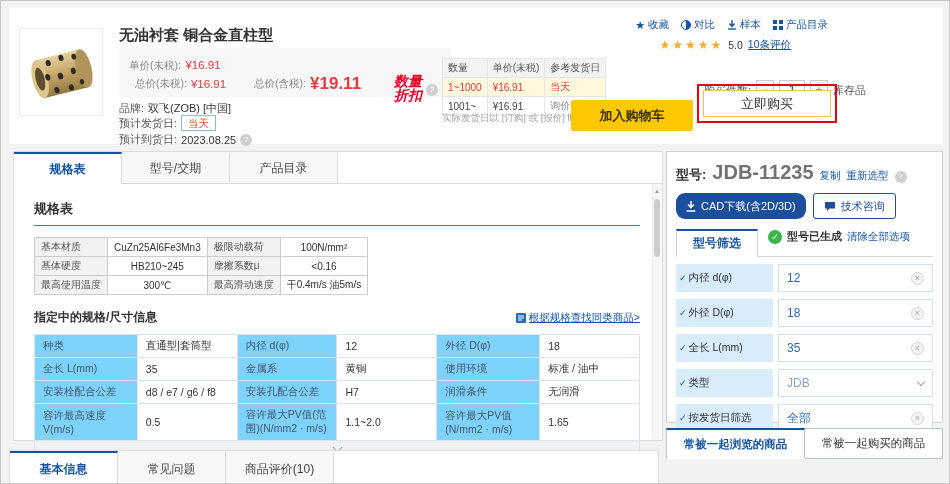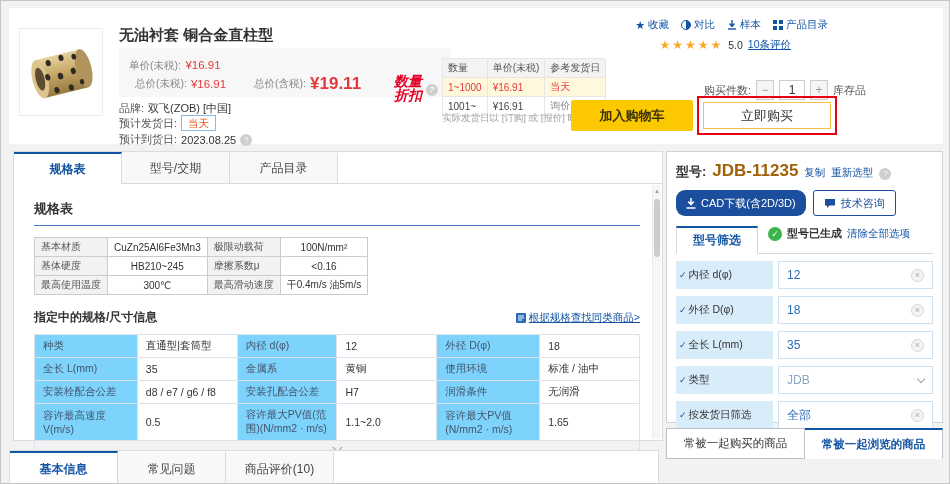--- a/index.html
+++ b/index.html
@@ -39,21 +39,21 @@
   .rating-row { position:absolute; right:152px; top:30px; display:flex; align-items:center; gap:5px; font-size:10.5px; }
   .stars { color:#f9a825; font-size:12px; letter-spacing:2px; }
   .score { color:#333; }
   .rev-link { color:#1355a4; text-decoration:underline; cursor:pointer; }
 
   .qty-row { position:absolute; left:695px; top:72px; display:flex; align-items:center; gap:5px; font-size:11px; color:#555; }
   .step-btn { width:18px; height:20px; background:#f5f5f5; border:1px solid #ccc; color:#999; display:flex; align-items:center; justify-content:center; font-size:12px; cursor:pointer; }
   .step-val { width:26px; height:20px; background:#fff; border:1px solid #ccc; color:#333; display:flex; align-items:center; justify-content:center; font-size:12px; }
 
   .btn-cart { position:absolute; left:562px; top:92px; width:122px; height:31px; background:#fcc800; color:#3b3205; font-size:13px; font-weight:bold; border:none; border-radius:2px; display:flex; align-items:center; justify-content:center; cursor:pointer; }
-  .buy-annot { position:absolute; left:688px; top:88px; width:140px; height:39px; border:2px solid #e60012; }
+  .buy-annot { position:absolute; left:688px; top:76px; width:140px; height:39px; border:2px solid #e60012; }
   .btn-buy { position:absolute; left:4px; top:4px; width:128px; height:27px; background:#fff; border:1px solid #f2c24c; color:#333; font-size:13px; display:flex; align-items:center; justify-content:center; cursor:pointer; }
 
   
   .panel-left { position:absolute; left:12px; top:150px; width:650px; height:290px; background:#fff; border:1px solid #dcdcdc; }
   .tabstrip { display:flex; border-bottom:1px solid #dadada; background:#fff; height:32px; }
   .tab { width:108px; display:flex; align-items:center; justify-content:center; font-size:12px; color:#444; background:#f8f8f8; border-right:1px solid #dadada; border-top:2px solid transparent; cursor:pointer; }
   .tab:first-child { border-left:none; }
   .tab.active { background:#fff; border-top:2px solid #1355a4; color:#1355a4; font-weight:bold; margin-bottom:-1px; }
   .pl-content { position:relative; padding:16px 22px 0 20px; }
   .spec-h { font-size:13px; font-weight:bold; color:#333; padding-bottom:7px; border-bottom:1px solid #4a7cc4; }
@@ -75,21 +75,21 @@
   .sb-arrow { height:12px; display:flex; align-items:center; justify-content:center; font-size:6px; color:#999; cursor:pointer; }
   .sb-thumb { position:absolute; left:1px; right:1px; top:14px; height:58px; background:#cdcdcd; border-radius:3px; cursor:pointer; }
 
   .tabs-bottom-left { position:absolute; left:8px; top:449px; width:650px; height:35px; background:#fff; border:1px solid #dcdcdc; border-bottom:none; display:flex; }
   .tabs-bottom-left .tab { height:100%; }
 
   
   .panel-right { position:absolute; left:665px; top:150px; width:277px; height:272px; background:#fff; border:1px solid #d2d2d2; padding:9px 9px 0 9px; }
   .model-head { display:flex; align-items:baseline; gap:6px; }
   .model-lbl { font-size:13px; font-weight:bold; color:#333; }
-  .model-val { font-size:17px; font-weight:bold; color:#a16207; }
+  .model-val { font-size:20px; font-weight:bold; color:#737373; }
   .mini-link { font-size:10.5px; color:#1355a4; cursor:pointer; }
   .btn-row { display:flex; gap:7px; margin-top:9px; }
   .btn-cad { height:26px; padding:0 10px; background:#1b4f9e; color:#fff; font-size:11px; border:none; border-radius:9px; display:flex; align-items:center; gap:5px; cursor:pointer; }
   .btn-tech { height:26px; padding:0 10px; background:#fff; color:#1b4f9e; font-size:11px; border:1px solid #1b4f9e; border-radius:3px; display:flex; align-items:center; gap:5px; cursor:pointer; }
   .ftabs { display:flex; align-items:flex-start; margin-top:10px; border-bottom:1px solid #d5d5d5; height:28px; }
   .ftab-active { width:82px; height:28px; background:#fff; border:1px solid #d5d5d5; border-bottom:1px solid #fff; border-top:2px solid #1355a4; margin-bottom:-1px; display:flex; align-items:center; justify-content:center; font-size:12px; font-weight:bold; color:#1355a4; cursor:pointer; }
   .gen-wrap { display:flex; align-items:center; gap:5px; margin-left:10px; padding-bottom:6px; }
   .gcheck { width:14px; height:14px; border-radius:50%; background:#3bb54a; color:#fff; font-size:9px; display:flex; align-items:center; justify-content:center; }
   .gen-txt { font-size:11px; color:#333; font-weight:bold; }
   .clear-link { font-size:10.5px; color:#1355a4; cursor:pointer; }
@@ -434,17 +434,17 @@
         <span>按发货日筛选</span>
       </div>
       <div class="f-val">
         <span class="v">全部</span>
         <span class="x-ic">×</span>
       </div>
     </div>
   </div>
 
   <div class="tabs-related">
+    <div class="rtab active">常被一起浏览的商品</div>
     <div class="rtab">常被一起购买的商品</div>
-    <div class="rtab active">常被一起浏览的商品</div>
   </div>
 
 </div>
 
 </body></html>

